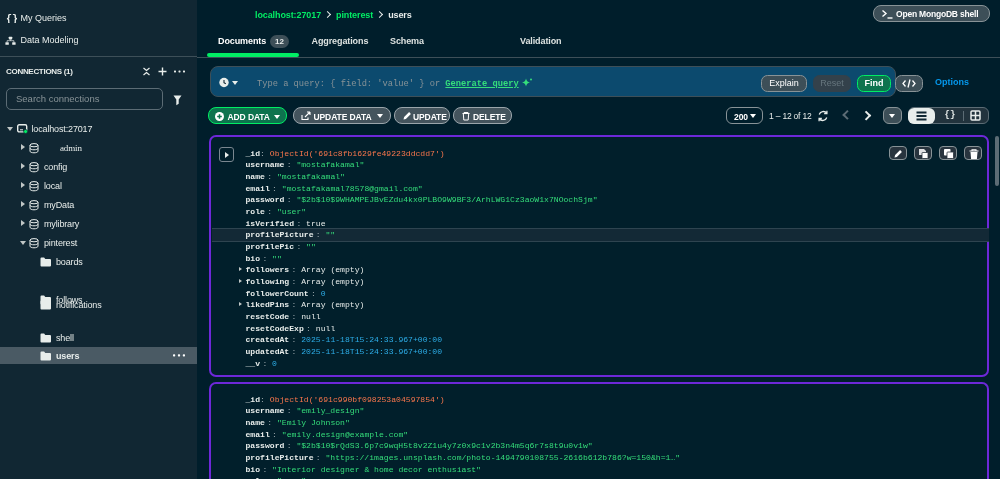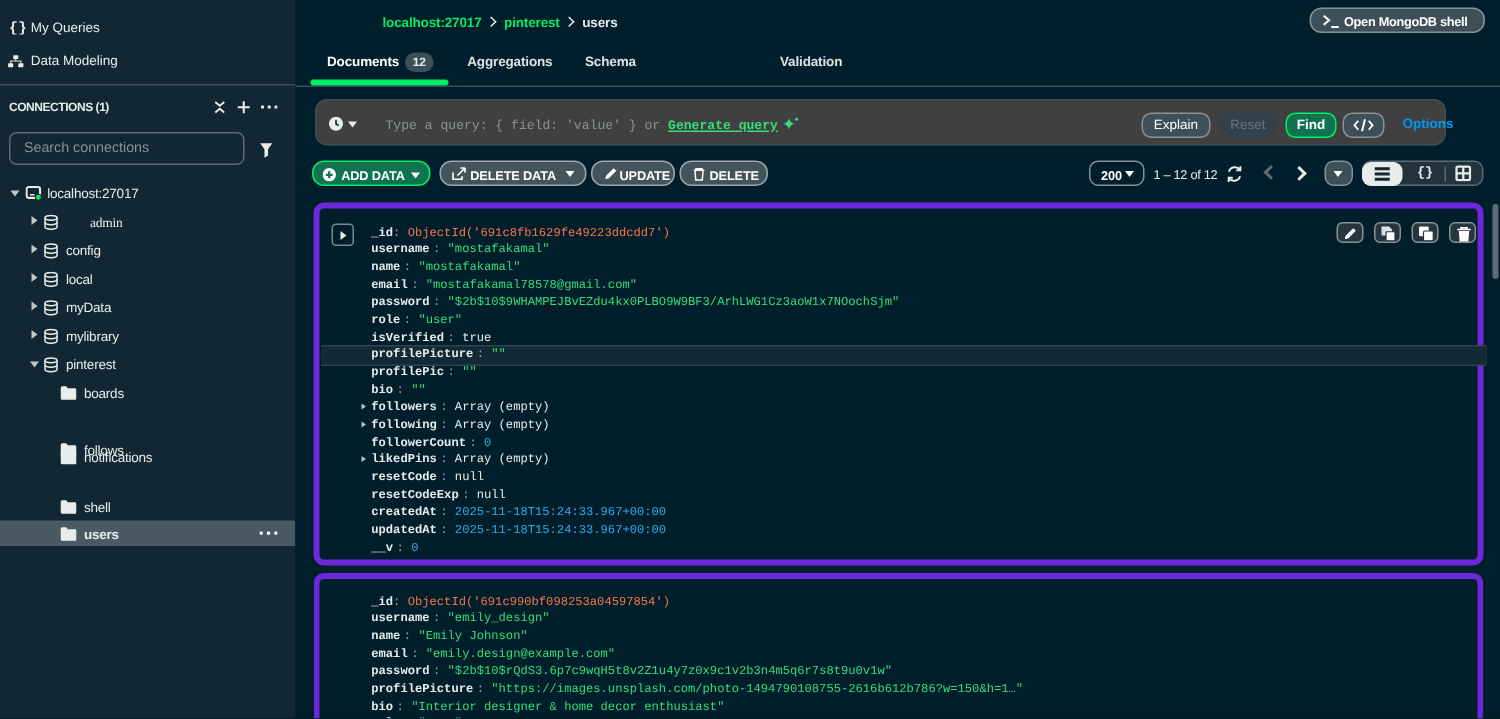--- a/index.html
+++ b/index.html
@@ -30,37 +30,37 @@
   #shellbtn { position:absolute; left:676px; top:5px; width:117px; height:17px; background:#3D4F58; border:1px solid #889397; border-radius:8px; color:#FFFFFF; font-size:8.5px; font-weight:bold; letter-spacing:-0.2px; }
   #shellbtn .stxt { position:absolute; left:22px; top:50%; transform:translateY(-50%); }
   
   #tabs { position:absolute; left:0; top:28px; width:803px; height:30px; border-bottom:1px solid #3D4F58; }
   .tab { position:absolute; top:0; height:27px; color:#DDE3E1; font-size:9px; font-weight:bold; letter-spacing:-0.1px; line-height:27px; white-space:nowrap; }
   .tab.active { color:#FFFFFF; }
   .badge { display:inline-block; background:#3D4F58; color:#E8EDEB; border-radius:7px; font-size:8px; font-weight:bold; padding:0 5px; height:13px; line-height:13px; margin-left:4px; vertical-align:0.5px; }
   #tab-underline { position:absolute; left:10px; top:25px; width:92px; height:3.5px; background:#00ED64; border-radius:3px; }
   
   #content { position:absolute; left:0; top:58px; width:803px; height:421px; background:#001E2B; overflow:hidden; }
-  #querybar { position:absolute; left:13px; top:8px; width:754px; height:31px; background:#404040; border:1px solid #3D4F58; border-radius:8px; }
+  #querybar { position:absolute; left:13px; top:8px; width:686px; height:31px; background:#0c4a6e; border:1px solid #3D4F58; border-radius:8px; }
   .qtext { position:absolute; left:46px; top:2.5px; height:29px; line-height:29px; font-family:"Liberation Mono", monospace; font-size:8.73px; color:#889397; white-space:pre; }
   .qlink { color:#35DE7B; font-weight:bold; text-decoration:underline; }
   .qbtn { position:absolute; top:7.5px; height:17px; border-radius:6.5px; font-size:9px; color:#fff; text-align:center; line-height:15px; }
   .qbtn.gray { background:#3D4F58; border:1px solid #889397; }
   .qbtn.green { background:#0E734E; border:1px solid #00ED64; font-weight:bold; }
   .qbtn.dis { background:#33414B; border:1px solid #33414B; color:#66767E; }
   .opts { position:absolute; left:724px; top:0; height:31px; line-height:31px; color:#0498EC; font-size:9px; font-weight:bold; }
   
   .tbtn { position:absolute; top:49px; height:17px; border-radius:8px; font-size:8.5px; font-weight:bold; letter-spacing:-0.1px; color:#fff; line-height:15px; white-space:nowrap; }
   .tbtn.gray { background:#44545D; border:1px solid #9AA5AB; }
   .tbtn.green { background:#0E734E; border:1px solid #00ED64; }
   .tcaret { display:inline-block; width:0; height:0; border-left:3.5px solid transparent; border-right:3.5px solid transparent; border-top:4px solid #fff; vertical-align:1px; }
   .pgtext { position:absolute; top:50px; height:16px; line-height:16px; color:#E8EDEB; font-size:8.5px; letter-spacing:-0.2px; }
   .navchev { position:absolute; width:6.5px; height:6.5px; border-top:2px solid #E8EDEB; border-right:2px solid #E8EDEB; top:54px; }
   
-  .card { position:absolute; left:11.5px; width:780.5px; background:#011F2B; border:4px solid #6d28d9; border-radius:7px; }
+  .card { position:absolute; left:11.5px; width:780.5px; background:#011F2B; border:2px solid #6d28d9; border-radius:7px; }
   .drow { position:absolute; left:1px; width:777px; height:11.7px; font-family:"Liberation Mono", monospace; font-size:8.1px; line-height:11.7px; white-space:pre; color:#889397; padding-left:34px; }
   .drow .k { color:#E8EDEB; font-weight:bold; }
   .drow .c { color:#9CA8AD; } .drow .m { margin-left:2.3px; }
   .drow .s { color:#35DE7B; }
   .drow .o { color:#F9764C; }
   .drow .n { color:#2DADE8; }
   .drow .w { color:#E8EDEB;margin-top:36px; }
   .drow.hl { background:#132936; box-shadow:0 -1px 0 #2E4450, 0 1px 0 #2E4450; }
   .ec { position:absolute; left:27.5px; top:3px; width:0; height:0; border-top:2.8px solid transparent; border-bottom:2.8px solid transparent; border-left:3.8px solid #C1C7C6; }
   .expbtn { position:absolute; left:8.5px; top:10.5px; width:15px; height:15px; border:1px solid #7A8790; border-radius:3px; background:#011F2B; }
@@ -274,21 +274,21 @@
           <path d="M4.5 2.2 v4.6 M2.2 4.5 h4.6" stroke="#0E734E" stroke-width="1.5"></path>
         </svg>
       <span style="position:absolute;left:19px;top:1.5px;">ADD DATA</span>
         <i class="tcaret" style="position:absolute;right:6px;top:6.5px;"></i>
     </div>
     <div class="tbtn gray" style="left:95.5px;width:98px;">
       <svg width="10" height="10" viewBox="0 0 10 10" style="left:7px;top:2.5px;">
           <path d="M1 4 v4.5 h6 v-2" fill="none" stroke="#fff" stroke-width="1.1"></path>
           <path d="M4 6 L9 1 M9 1 h-3 M9 1 v3" fill="none" stroke="#fff" stroke-width="1.1"></path>
         </svg>
-      <span style="position:absolute;left:20px;top:1.5px;">DELETE DATA</span>
+      <span style="position:absolute;left:20px;top:1.5px;">UPDATE DATA</span>
         <i class="tcaret" style="position:absolute;right:7px;top:6px;"></i>
     </div>
     <div class="tbtn gray" style="left:196.5px;width:56px;">
       <svg width="10" height="10" viewBox="0 0 10 10" style="left:7px;top:2.5px;">
           <path d="M1.5 8.5 l0.6-2.4 5-5 1.8 1.8 -5 5 z" fill="#fff"></path>
         </svg>
       <span style="position:absolute;left:18.5px;top:1.5px;">UPDATE</span>
     </div>
     <div class="tbtn gray" style="left:256px;width:58.5px;">
       <svg width="10" height="10" viewBox="0 0 10 10" style="left:7px;top:2.5px;">

